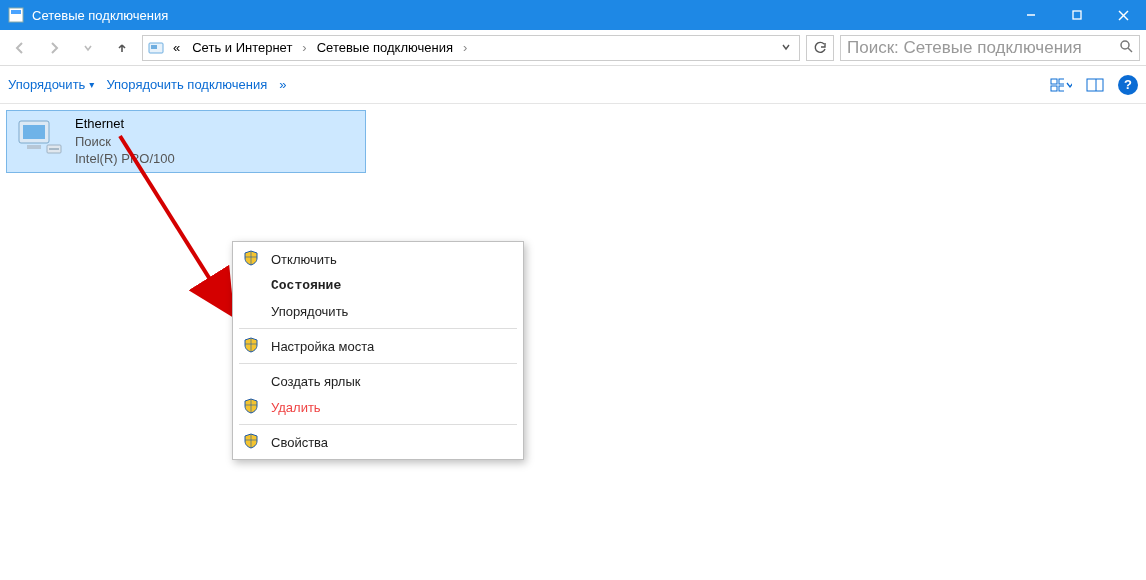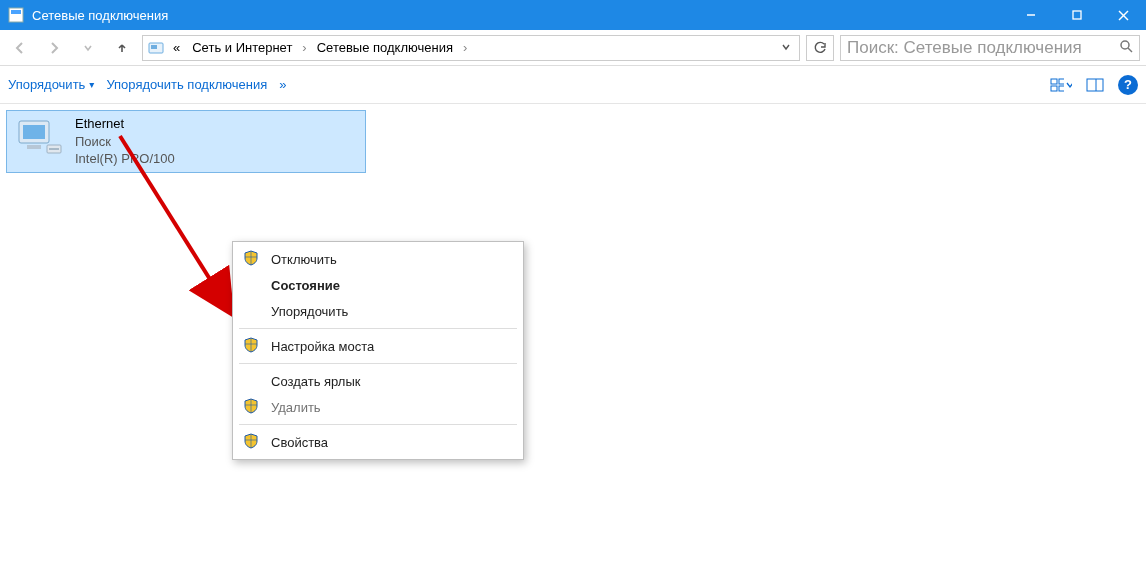--- a/index.html
+++ b/index.html
@@ -107,22 +107,22 @@
     padding:4px 0;
     z-index:20;
     margin-top:13px;
   }
   .ctx-item{
     height:26px;display:flex;align-items:center;gap:10px;
     padding:0 14px 0 10px;cursor:pointer;
   }
   .ctx-icon{width:18px;height:18px;display:inline-block;}
   .ctx-label{color:#222;}
-  .ctx-label.bold{font-weight:700;}
-  .ctx-label.disabled{color:#737373;}
+  .ctx-label.bold{font-weight:700;font-family:Liberation Mono, monospace;}
+  .ctx-label.disabled{color:#ef4444;}
   .ctx-sep{height:1px;background:#ddd;margin:4px 6px;}
 
   
   .arrow-svg{position:absolute;left:0;top:0;pointer-events:none;z-index:15;}
 
   
   .shield-svg{display:block;}
 </style>
 </head>
 <body>

